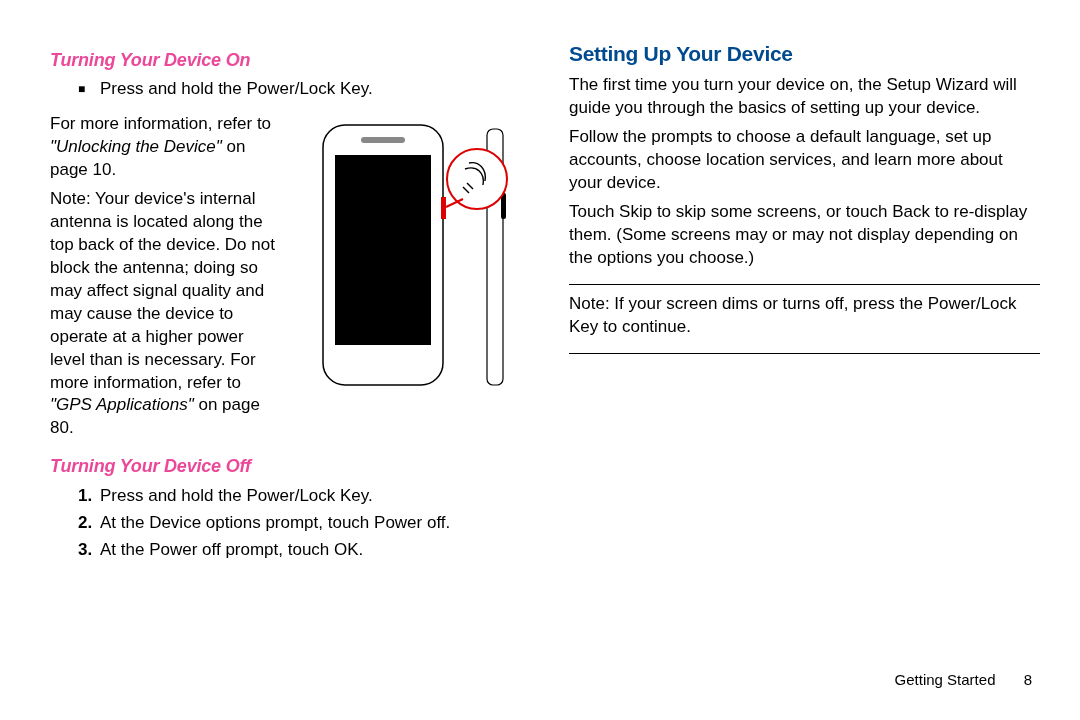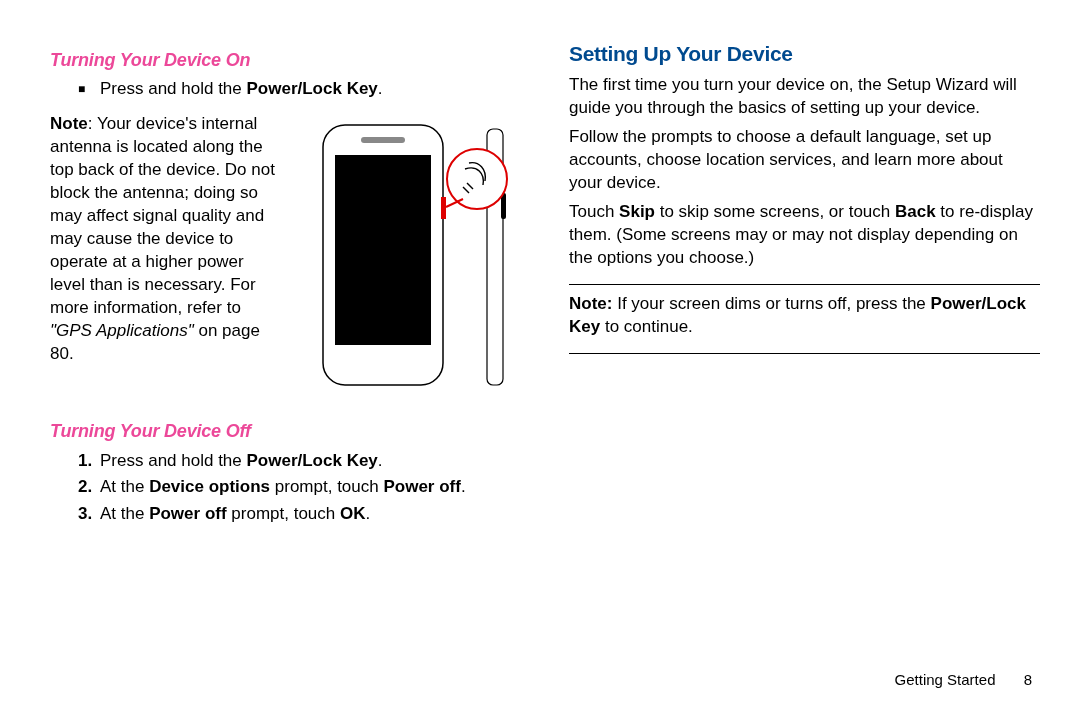--- a/index.html
+++ b/index.html
@@ -54,21 +54,21 @@
   }
   .hr-line { border: none; border-top: 1px solid #000; margin: 14px 0 8px 0; }
   .note-block { margin: 8px 0 8px 0; }
   .footer {
     position: absolute;
     bottom: 30px;
     right: 48px;
     font-size: 15px;
   }
   .footer .sec { margin-right: 24px; margin-top: 16px; }
-  .b { font-weight: bold; }
+  .b { font-weight: normal; }
   .i { font-style: italic; }
 </style>
 </head>
 <body>
 
 <div class="columns">
 
   <div class="col">
 
     <div class="h2">Turning Your Device On</div>
@@ -103,20 +103,23 @@
             <path d="M178 56 C 188 54, 196 62, 194 74"></path>
             <path d="M174 62 C 186 58, 194 66, 192 78"></path>
             <line x1="172" y1="80" x2="178" y2="86"></line>
             <line x1="176" y1="76" x2="182" y2="82"></line>
           </g>
 
           <line x1="155" y1="100" x2="172" y2="92" stroke="#d00" stroke-width="2"></line>
         </svg>
       </div>
 
+      <p>
+        <span>For more information, refer to </span><span class="i">"Unlocking the Device"</span><span> on page 10.</span>
+      </p>
 
       <p>
         <span class="b">Note</span><span>: Your device's internal antenna is located along the top back of the device. Do not block the antenna; doing so may affect signal quality and may cause the device to operate at a higher power level than is necessary. For more information, refer to </span><span class="i">"GPS Applications"</span><span> on page 80.</span>
       </p>
     </div>
 
     <div class="h2">Turning Your Device Off</div>
 
     <div id="off-steps">
         <div class="num-row">

